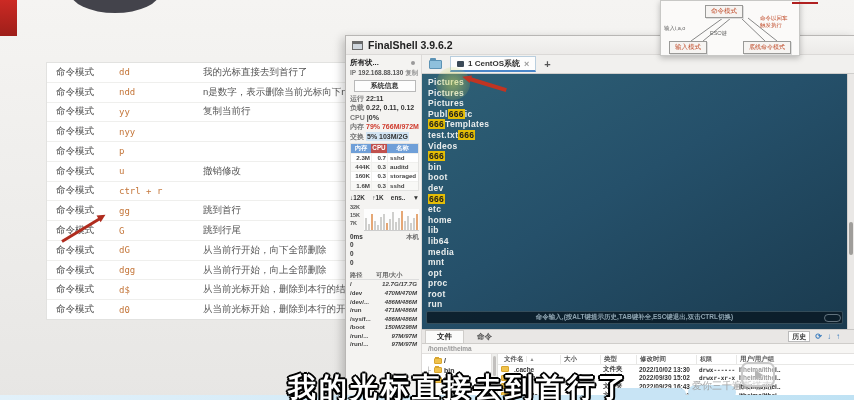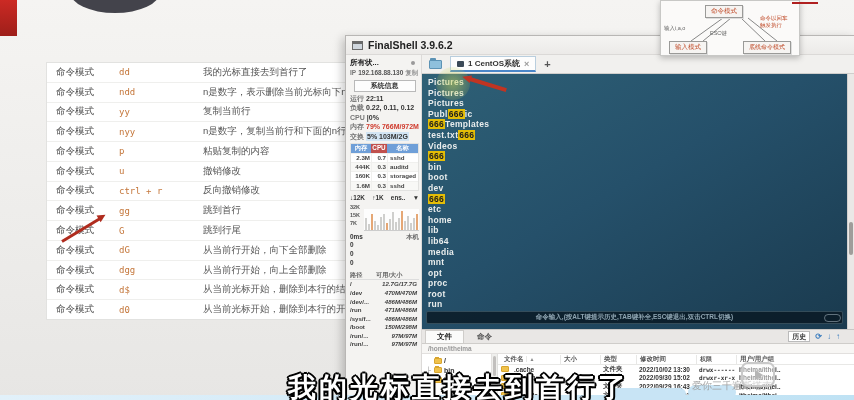--- a/index.html
+++ b/index.html
@@ -183,39 +183,36 @@
 
       <div class="vrow">
         <span class="c-mode">命令模式</span>
         <span class="c-cmd">yy</span>
         <span class="c-desc">复制当前行</span>
       </div>
 
       <div class="vrow">
         <span class="c-mode">命令模式</span>
         <span class="c-cmd">nyy</span>
-        <span class="c-desc">n是数字，复制当前行和下面的n行</span>
       </div>
 
       <div class="vrow">
         <span class="c-mode">命令模式</span>
         <span class="c-cmd">p</span>
-        <span class="c-desc">粘贴复制的内容</span>
       </div>
 
       <div class="vrow">
         <span class="c-mode">命令模式</span>
         <span class="c-cmd">u</span>
         <span class="c-desc">撤销修改</span>
       </div>
 
       <div class="vrow">
         <span class="c-mode">命令模式</span>
         <span class="c-cmd">ctrl + r</span>
-        <span class="c-desc">反向撤销修改</span>
       </div>
 
       <div class="vrow">
         <span class="c-mode">命令模式</span>
         <span class="c-cmd">gg</span>
         <span class="c-desc">跳到首行</span>
       </div>
 
       <div class="vrow">
         <span class="c-mode">命令模式</span>

